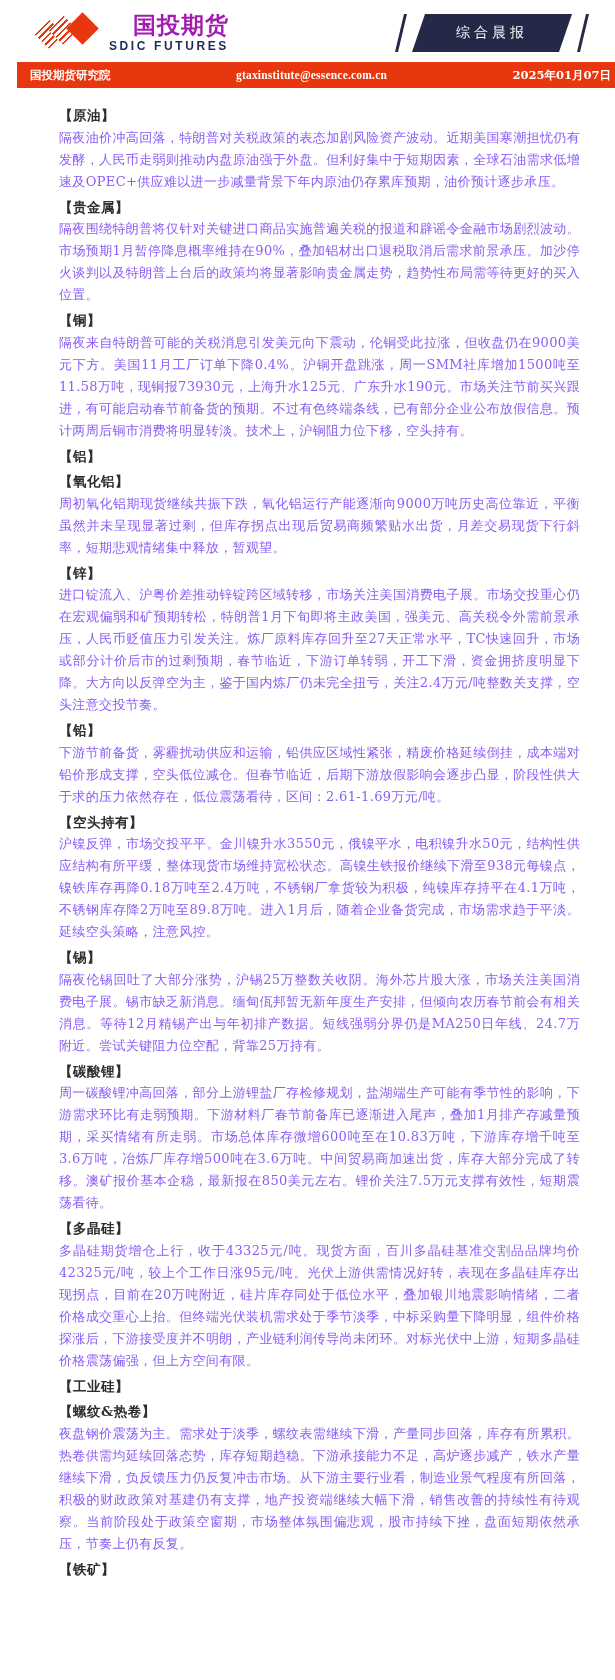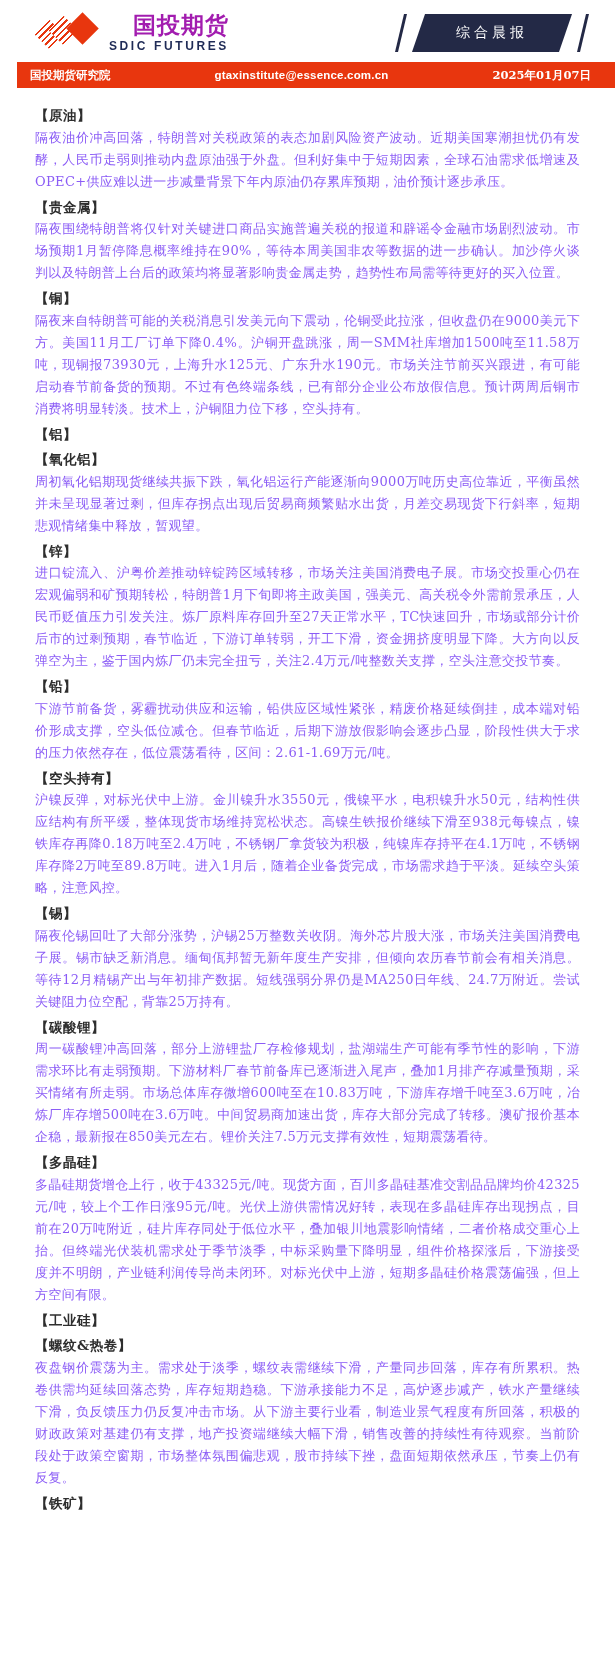--- a/index.html
+++ b/index.html
@@ -46,26 +46,26 @@
   .badge-main{
     width:160px; height:38px; background:#232946; margin:0 5px;
     clip-path:polygon(13px 0,160px 0,147px 100%,0 100%);
     display:flex; align-items:center; justify-content:center;
     color:#ffffff; font-size:14px; font-weight:normal; letter-spacing:4px;
   }
   
   .red-bar{
     margin-left:17px; height:26px; background:#e8360e;
     display:flex; align-items:center; justify-content:space-between;
-    padding:0 24px 0 13px; color:#ffffff; font-size:11.5px; font-weight:bold;
+    padding:0 4px 0 13px; color:#ffffff; font-size:11.5px; font-weight:bold;
   }
-  .red-bar .email{ font-family:Liberation Sans, sans-serif; letter-spacing:0.2px; }
+  .red-bar .email{ font-family:Liberation Serif, serif; letter-spacing:0.2px; }
   
   .content{ padding:13px 35px 0 35px; }
-  .sec{ margin-top:4px; }
+  .sec{ margin-top:4px;margin-left:24px; }
   .sec-title{
     font-size:13.5px; font-weight:bold; color:#2e2e2e;
     line-height:21.5px; letter-spacing:0.5px;
   }
   .sec-body{
     font-size:13px; color:#8b5cf6; line-height:22px;
     letter-spacing:0.35px; text-align:justify; text-justify:inter-ideograph;
   }
 </style>
 </head>
@@ -99,21 +99,21 @@
   </div>
 
   <div class="content" id="sections">
     <section class="sec">
       <h3 class="sec-title">【原油】</h3>
       <p class="sec-body">隔夜油价冲高回落，特朗普对关税政策的表态加剧风险资产波动。近期美国寒潮担忧仍有发酵，人民币走弱则推动内盘原油强于外盘。但利好集中于短期因素，全球石油需求低增速及OPEC+供应难以进一步减量背景下年内原油仍存累库预期，油价预计逐步承压。</p>
     </section>
 
     <section class="sec">
       <h3 class="sec-title">【贵金属】</h3>
-      <p class="sec-body">隔夜围绕特朗普将仅针对关键进口商品实施普遍关税的报道和辟谣令金融市场剧烈波动。市场预期1月暂停降息概率维持在90%，等待本周美国非农等数据的进一步确认。加沙停火谈判以及特朗普上台后的政策均将显著影响贵金属走势，趋势性布局需等待更好的买入位置。</p>
+      <p class="sec-body">隔夜围绕特朗普将仅针对关键进口商品实施普遍关税的报道和辟谣令金融市场剧烈波动。市场预期1月暂停降息概率维持在90%，叠加铝材出口退税取消后需求前景承压。加沙停火谈判以及特朗普上台后的政策均将显著影响贵金属走势，趋势性布局需等待更好的买入位置。</p>
     </section>
 
     <section class="sec">
       <h3 class="sec-title">【铜】</h3>
       <p class="sec-body">隔夜来自特朗普可能的关税消息引发美元向下震动，伦铜受此拉涨，但收盘仍在9000美元下方。美国11月工厂订单下降0.4%。沪铜开盘跳涨，周一SMM社库增加1500吨至11.58万吨，现铜报73930元，上海升水125元、广东升水190元。市场关注节前买兴跟进，有可能启动春节前备货的预期。不过有色终端条线，已有部分企业公布放假信息。预计两周后铜市消费将明显转淡。技术上，沪铜阻力位下移，空头持有。</p>
     </section>
 
     <section class="sec">
       <h3 class="sec-title">【铝】</h3>
     </section>
@@ -128,21 +128,21 @@
       <p class="sec-body">进口锭流入、沪粤价差推动锌锭跨区域转移，市场关注美国消费电子展。市场交投重心仍在宏观偏弱和矿预期转松，特朗普1月下旬即将主政美国，强美元、高关税令外需前景承压，人民币贬值压力引发关注。炼厂原料库存回升至27天正常水平，TC快速回升，市场或部分计价后市的过剩预期，春节临近，下游订单转弱，开工下滑，资金拥挤度明显下降。大方向以反弹空为主，鉴于国内炼厂仍未完全扭亏，关注2.4万元/吨整数关支撑，空头注意交投节奏。</p>
     </section>
 
     <section class="sec">
       <h3 class="sec-title">【铅】</h3>
       <p class="sec-body">下游节前备货，雾霾扰动供应和运输，铅供应区域性紧张，精废价格延续倒挂，成本端对铅价形成支撑，空头低位减仓。但春节临近，后期下游放假影响会逐步凸显，阶段性供大于求的压力依然存在，低位震荡看待，区间：2.61-1.69万元/吨。</p>
     </section>
 
     <section class="sec">
       <h3 class="sec-title">【空头持有】</h3>
-      <p class="sec-body">沪镍反弹，对标光伏中上游。金川镍升水3550元，俄镍平水，电积镍升水50元，结构性供应结构有所平缓，整体现货市场维持宽松状态。高镍生铁报价继续下滑至938元每镍点，镍铁库存再降0.18万吨至2.4万吨，不锈钢厂拿货较为积极，纯镍库存持平在4.1万吨，不锈钢库存降2万吨至89.8万吨。进入1月后，随着企业备货完成，市场需求趋于平淡。延续空头策略，注意风控。</p>
+      <p class="sec-body">沪镍反弹，市场交投平平。金川镍升水3550元，俄镍平水，电积镍升水50元，结构性供应结构有所平缓，整体现货市场维持宽松状态。高镍生铁报价继续下滑至938元每镍点，镍铁库存再降0.18万吨至2.4万吨，不锈钢厂拿货较为积极，纯镍库存持平在4.1万吨，不锈钢库存降2万吨至89.8万吨。进入1月后，随着企业备货完成，市场需求趋于平淡。延续空头策略，注意风控。</p>
     </section>
 
     <section class="sec">
       <h3 class="sec-title">【锡】</h3>
       <p class="sec-body">隔夜伦锡回吐了大部分涨势，沪锡25万整数关收阴。海外芯片股大涨，市场关注美国消费电子展。锡市缺乏新消息。缅甸佤邦暂无新年度生产安排，但倾向农历春节前会有相关消息。等待12月精锡产出与年初排产数据。短线强弱分界仍是MA250日年线、24.7万附近。尝试关键阻力位空配，背靠25万持有。</p>
     </section>
 
     <section class="sec">
       <h3 class="sec-title">【碳酸锂】</h3>
       <p class="sec-body">周一碳酸锂冲高回落，部分上游锂盐厂存检修规划，盐湖端生产可能有季节性的影响，下游需求环比有走弱预期。下游材料厂春节前备库已逐渐进入尾声，叠加1月排产存减量预期，采买情绪有所走弱。市场总体库存微增600吨至在10.83万吨，下游库存增千吨至3.6万吨，冶炼厂库存增500吨在3.6万吨。中间贸易商加速出货，库存大部分完成了转移。澳矿报价基本企稳，最新报在850美元左右。锂价关注7.5万元支撑有效性，短期震荡看待。</p>

